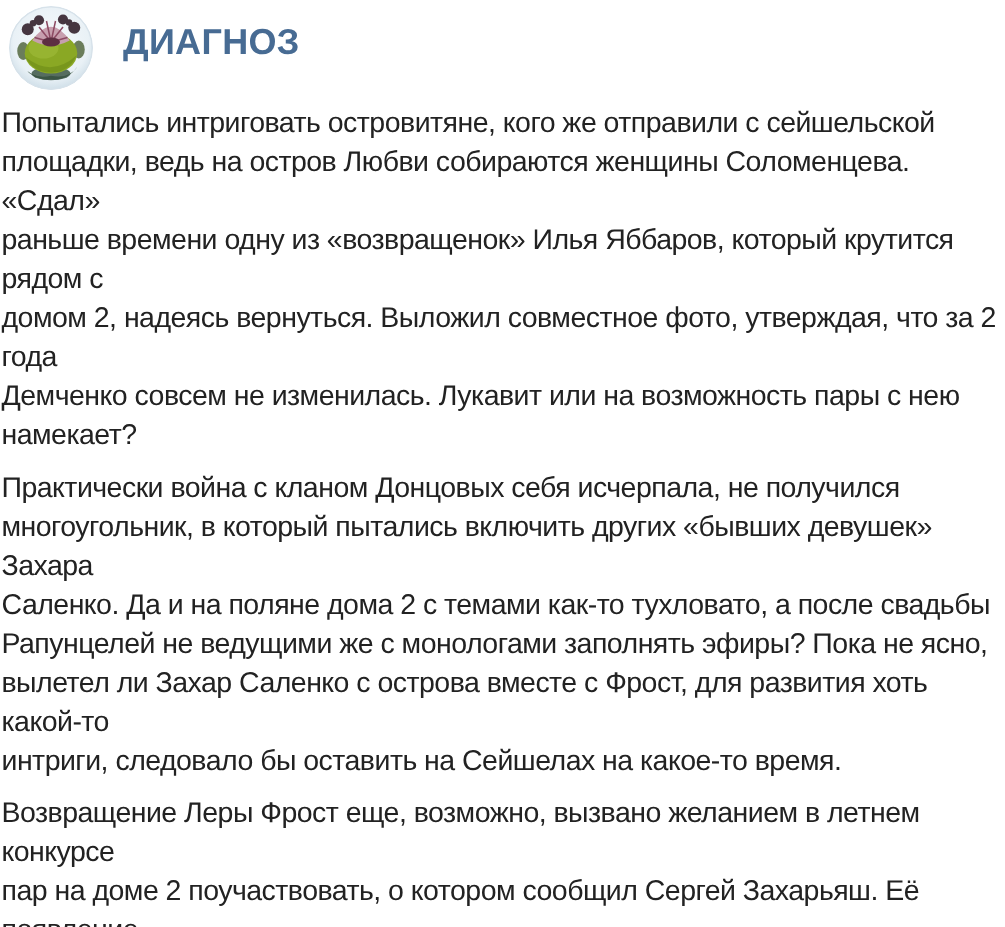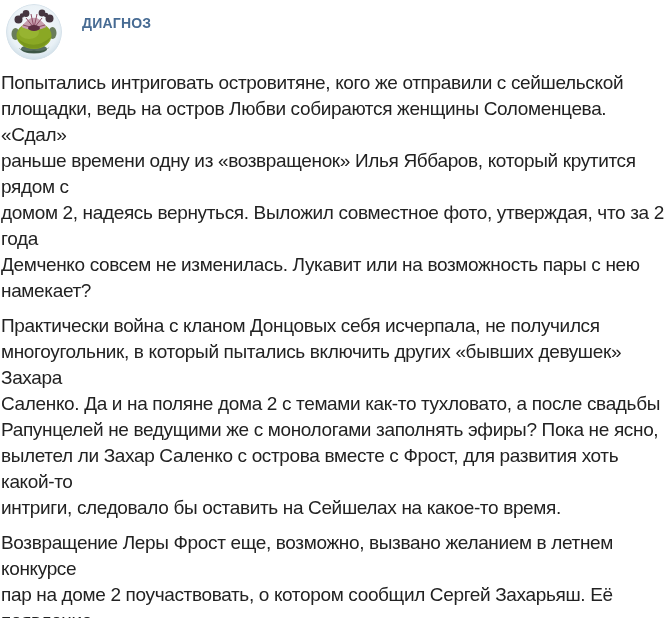--- a/index.html
+++ b/index.html
@@ -27,21 +27,21 @@
     height: 56px;
     border-radius: 50%;
     overflow: hidden;
     flex: 0 0 auto;
     cursor: pointer;
   }
   .avatar svg { display: block; }
   .community-name {
     margin-left: 20px;
     margin-top: 11px;
-    font-size: 14px;
+    font-size: 24px;
     font-weight: 700;
     color: #476b93;
     text-decoration: none;
     letter-spacing: 0.2px;
     cursor: pointer;
   }
   .post-text {
     margin: 10px 0 0 0;
     padding: 0 2px 0 1px;
     color: #222222;

